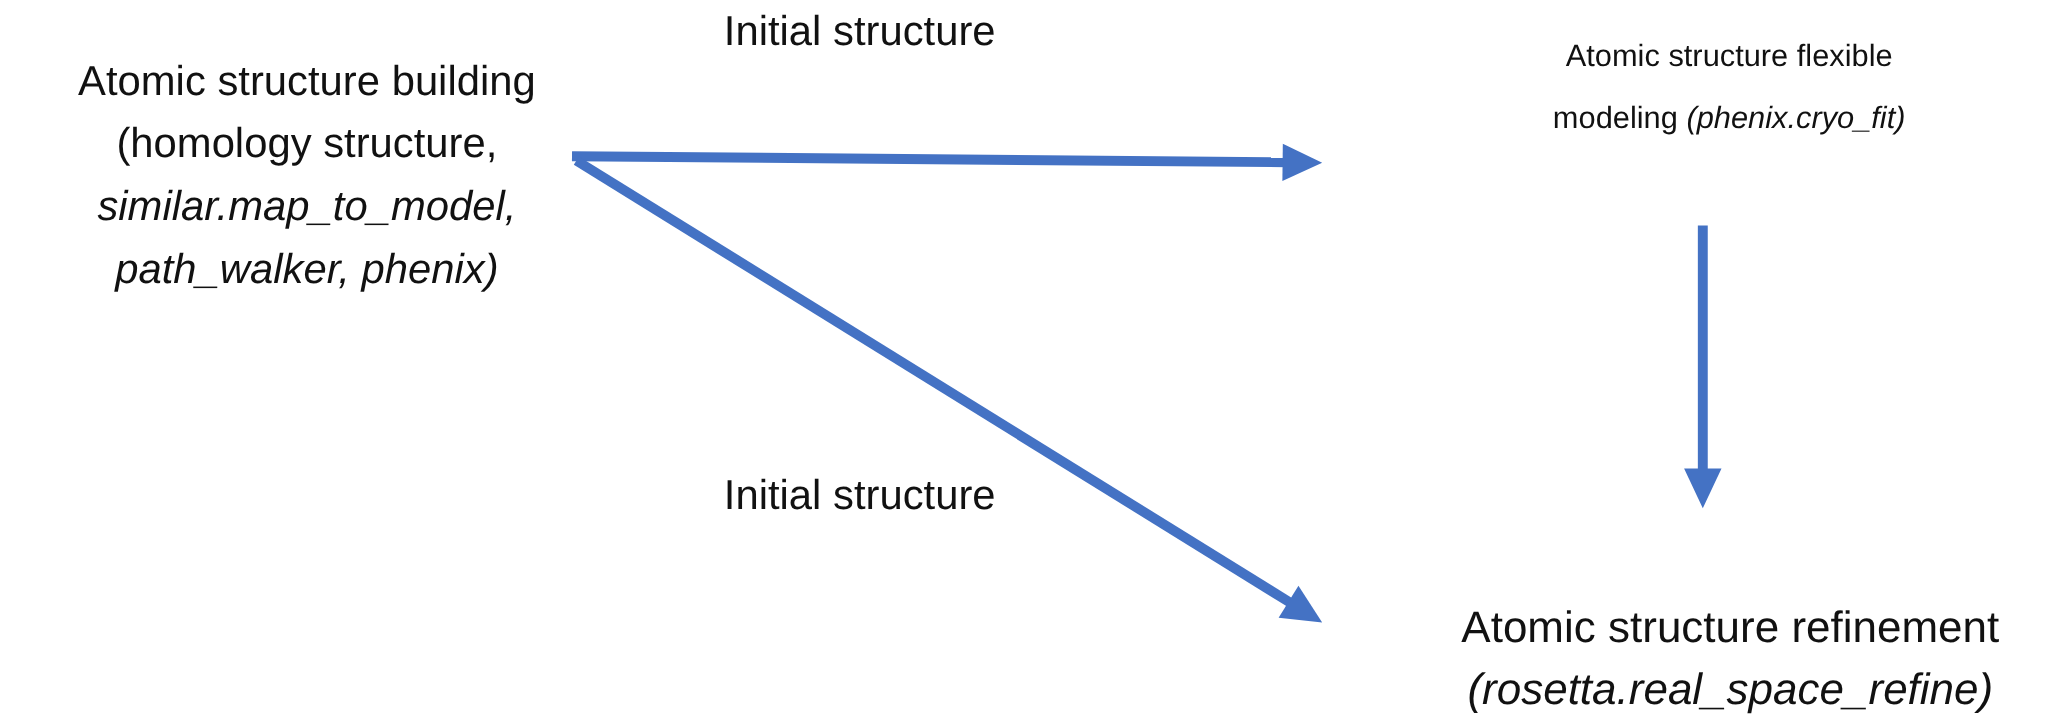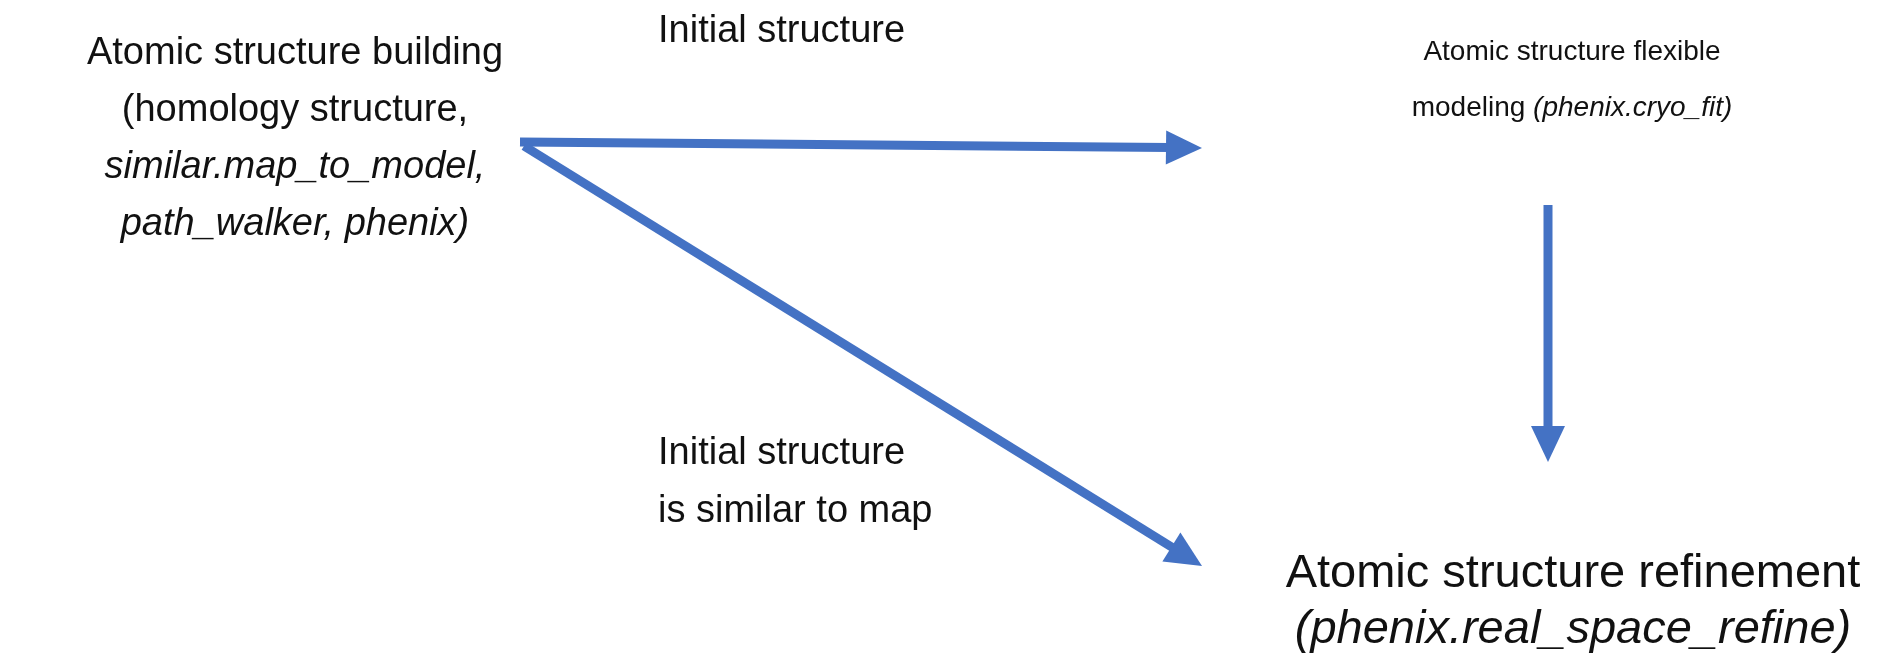--- a/index.html
+++ b/index.html
@@ -10,43 +10,43 @@
     background: #ffffff;
     font-family: "Liberation Sans", sans-serif;
     color: #111111;
     overflow: hidden;
   }
   .tblock { position: absolute; }
   .tline { white-space: nowrap; }
   .italic { font-style: italic; }
 
   #node-building {
-    left: 0px; top: 23px; width: 558px;
+    left: 0px; top: 46px; width: 558px;
     text-align: center;
-    font-size: 38px; line-height: 57px; padding-left: 16px;
+    font-size: 38px; line-height: 57px;
   }
   #label-different {
     left: 658px; top: 0px;
     text-align: left;
     font-size: 38px; line-height: 58px;
   }
   #node-fitting {
     left: 1272px; top: 23px; width: 600px;
     text-align: center;
     font-size: 28px; line-height: 56px;
   }
   #label-similar {
     left: 658px; top: 422px;
     text-align: left;
     font-size: 38px; line-height: 58px;
   }
   #node-refinement {
     left: 1262px; top: 543px; width: 622px;
     text-align: center;
-    font-size: 47px; line-height: 56px;
+    font-size: 40px; line-height: 56px;
   }
 
   #arrows-layer {
     position: absolute;
     left: 0; top: 0;
     width: 1884px; height: 662px;
     pointer-events: none;
   }
 </style>
 </head>
@@ -80,21 +80,20 @@
     <div class="tline">Initial structure</div>
   </div>
 
   <div id="node-fitting" class="tblock">
     <div class="tline">Atomic structure flexible</div>
     <div class="tline"><span>modeling </span><span class="italic">(phenix.cryo_fit)</span></div>
   </div>
 
   <div id="label-similar" class="tblock">
     <div class="tline">Initial structure</div>
-    <div class="tline">is similar to map</div>
   </div>
 
   <div id="node-refinement" class="tblock">
     <div class="tline">Atomic structure refinement</div>
-    <div class="tline italic">(phenix.real_space_refine)</div>
+    <div class="tline italic">(rosetta.real_space_refine)</div>
   </div>
 
 </div>
 
 </body></html>

